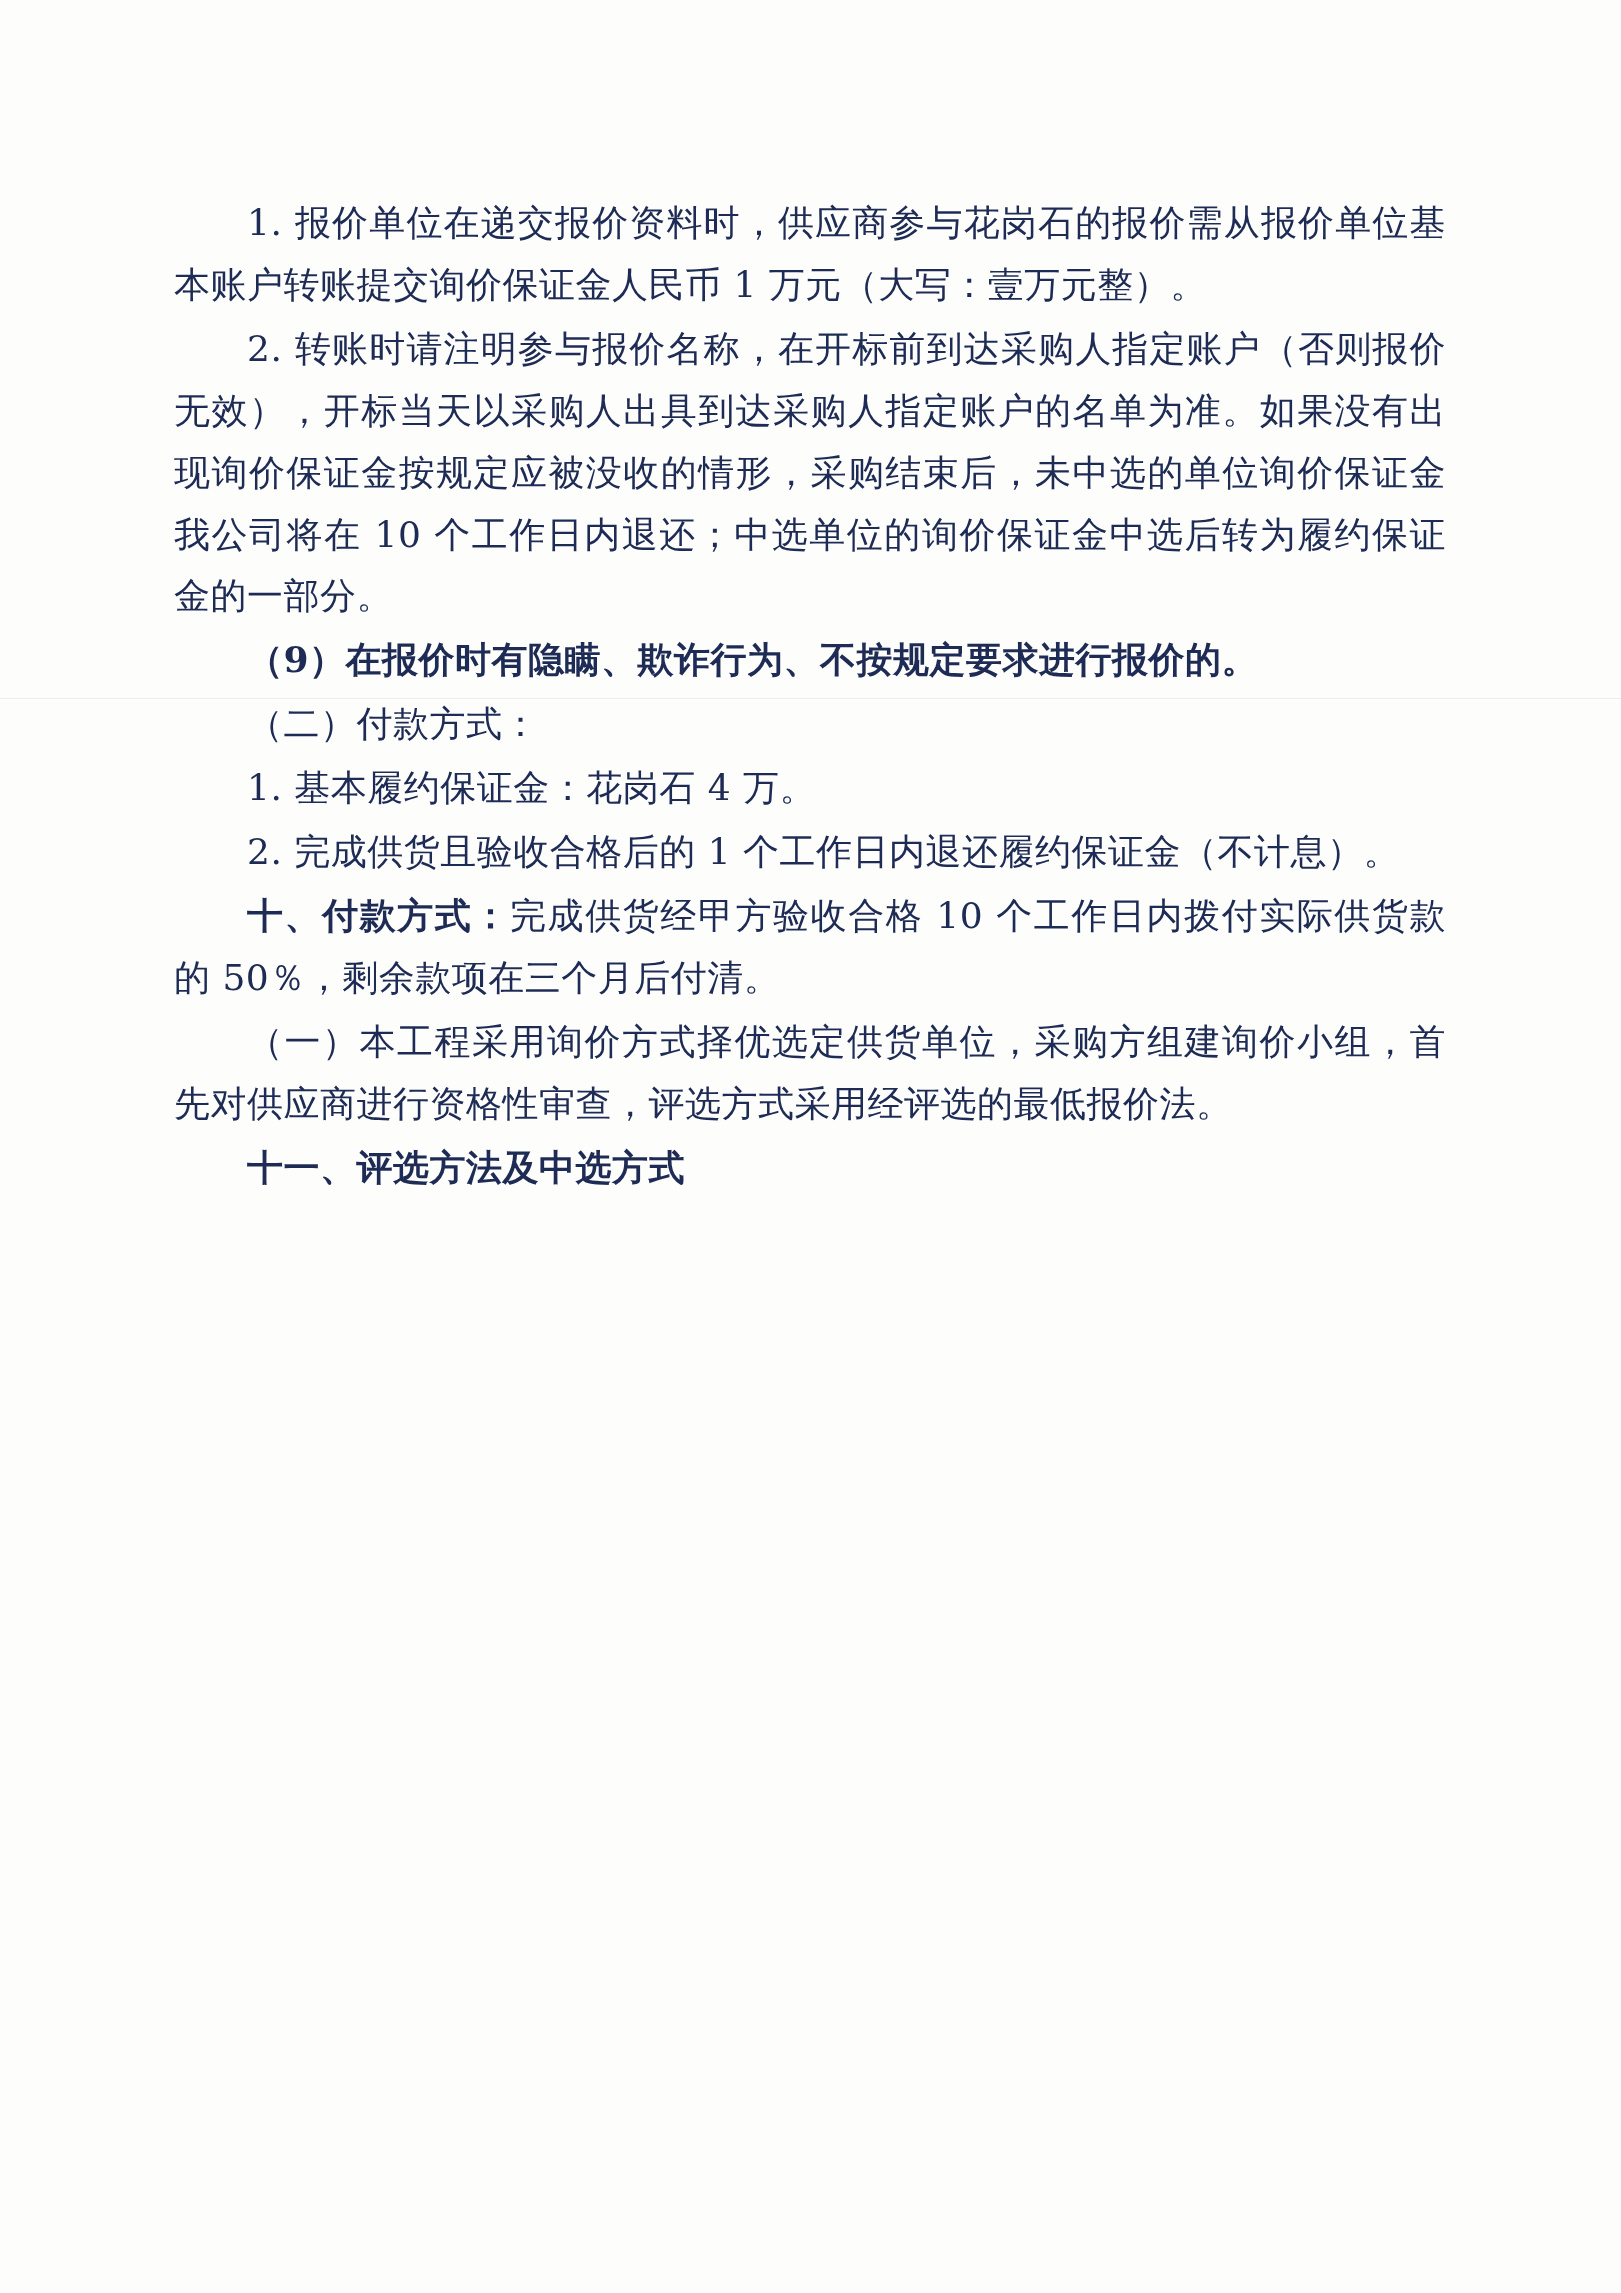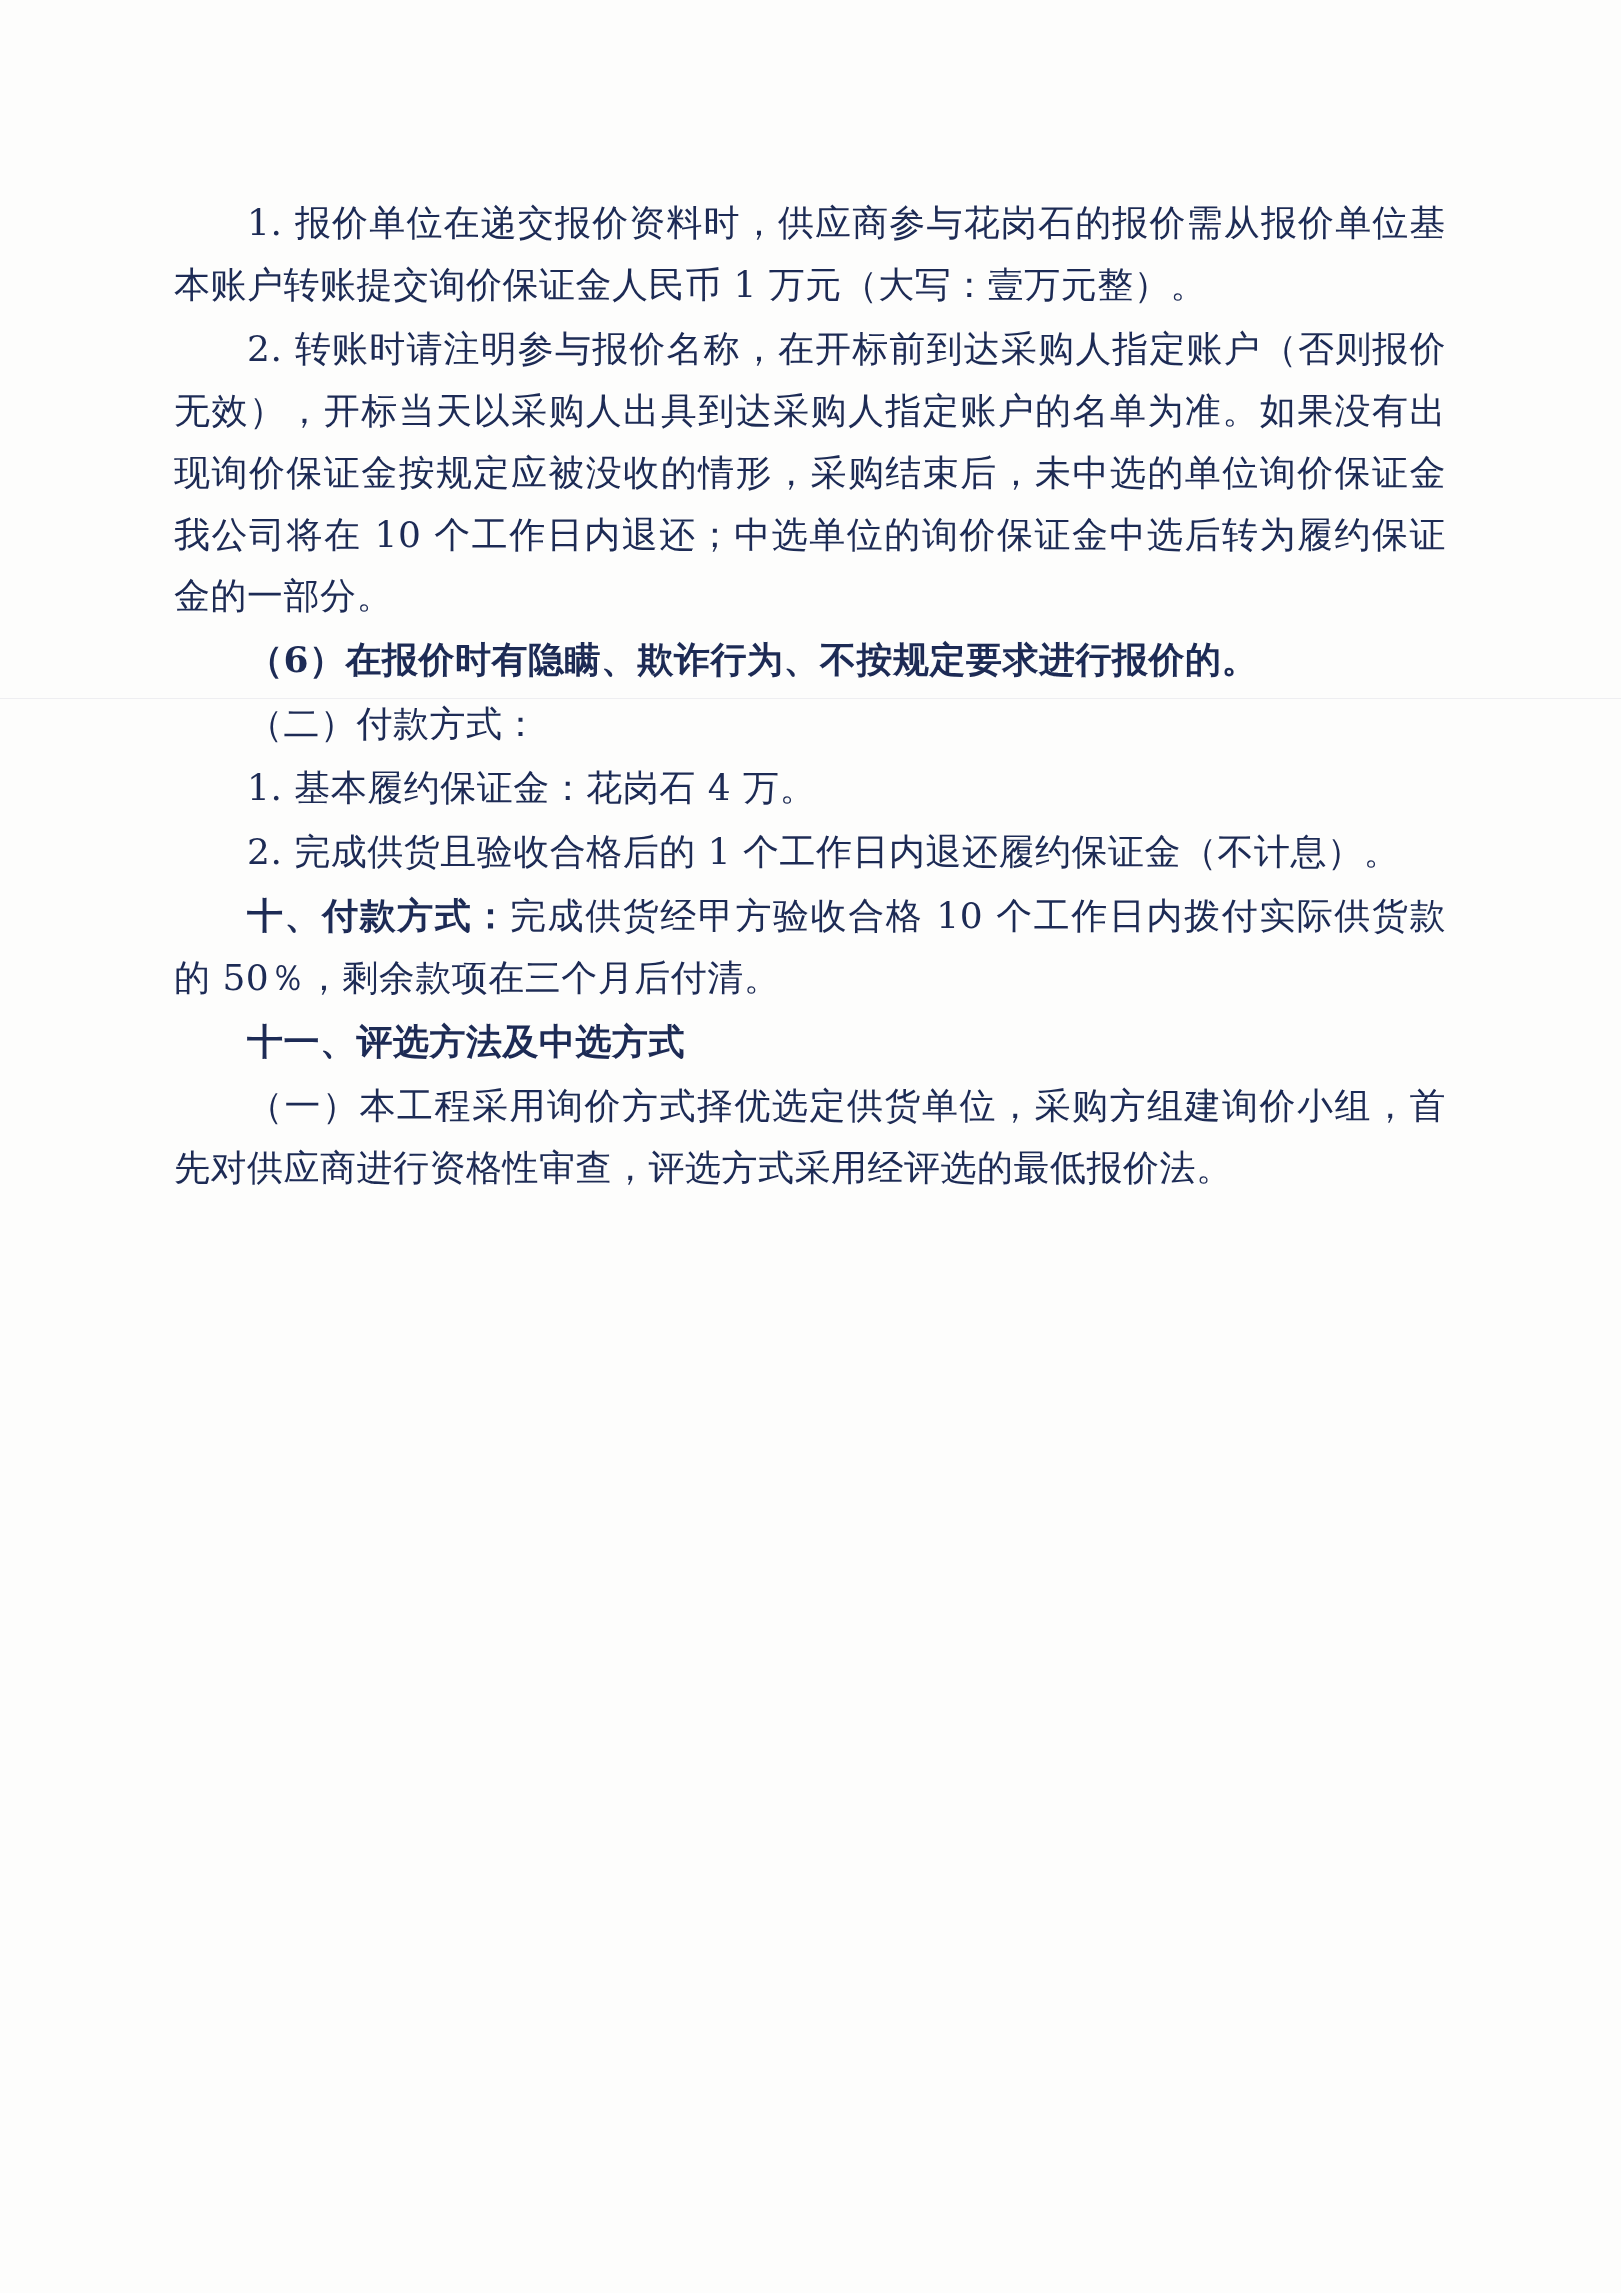--- a/index.html
+++ b/index.html
@@ -65,31 +65,31 @@
 
   <div class="doc-body">
 
     <p class="para first-line">1. 报价单位在递交报价资料时，供应商参与花岗石的报价需从报价单位基本账户转账提交询价保证金人民币 1 万元（大写：壹万元整）。</p>
 
     <p class="para first-line">2. 转账时请注明参与报价名称，在开标前到达采购人指定账户（否则报价无效），开标当天以采购人出具到达采购人指定账户的名单为准。如果没有出现询价保证金按规定应被没收的情形，采购结束后，未中选的单位询价保证金我公司将在 10 个工作日内退还；中选单位的询价保证金中选后转为履约保证金的一部分。</p>
 
 
 
 
-    <p class="para first-line bold">（6）在报价时有隐瞒、欺诈行为、不按规定要求进行报价的。</p>
+    <p class="para first-line bold">（9）在报价时有隐瞒、欺诈行为、不按规定要求进行报价的。</p>
 
     <p class="para first-line">（二）付款方式：</p>
 
     <p class="para first-line">1. 基本履约保证金：花岗石 4 万。</p>
 
     <p class="para first-line">2. 完成供货且验收合格后的 1 个工作日内退还履约保证金（不计息）。</p>
 
     <p class="para first-line"><span class="heading">十、付款方式：</span><span>完成供货经甲方验收合格 10 个工作日内拨付实际供货款的 50％，剩余款项在三个月后付清。</span></p>
 
+    <p class="para first-line">（一）本工程采用询价方式择优选定供货单位，采购方组建询价小组，首先对供应商进行资格性审查，评选方式采用经评选的最低报价法。</p>
+
     <p class="para first-line heading">十一、评选方法及中选方式</p>
-
-    <p class="para first-line">（一）本工程采用询价方式择优选定供货单位，采购方组建询价小组，首先对供应商进行资格性审查，评选方式采用经评选的最低报价法。</p>
 
   </div>
 
   <div class="page-blank-bottom"></div>
 </div>
 
 
 </body></html>

